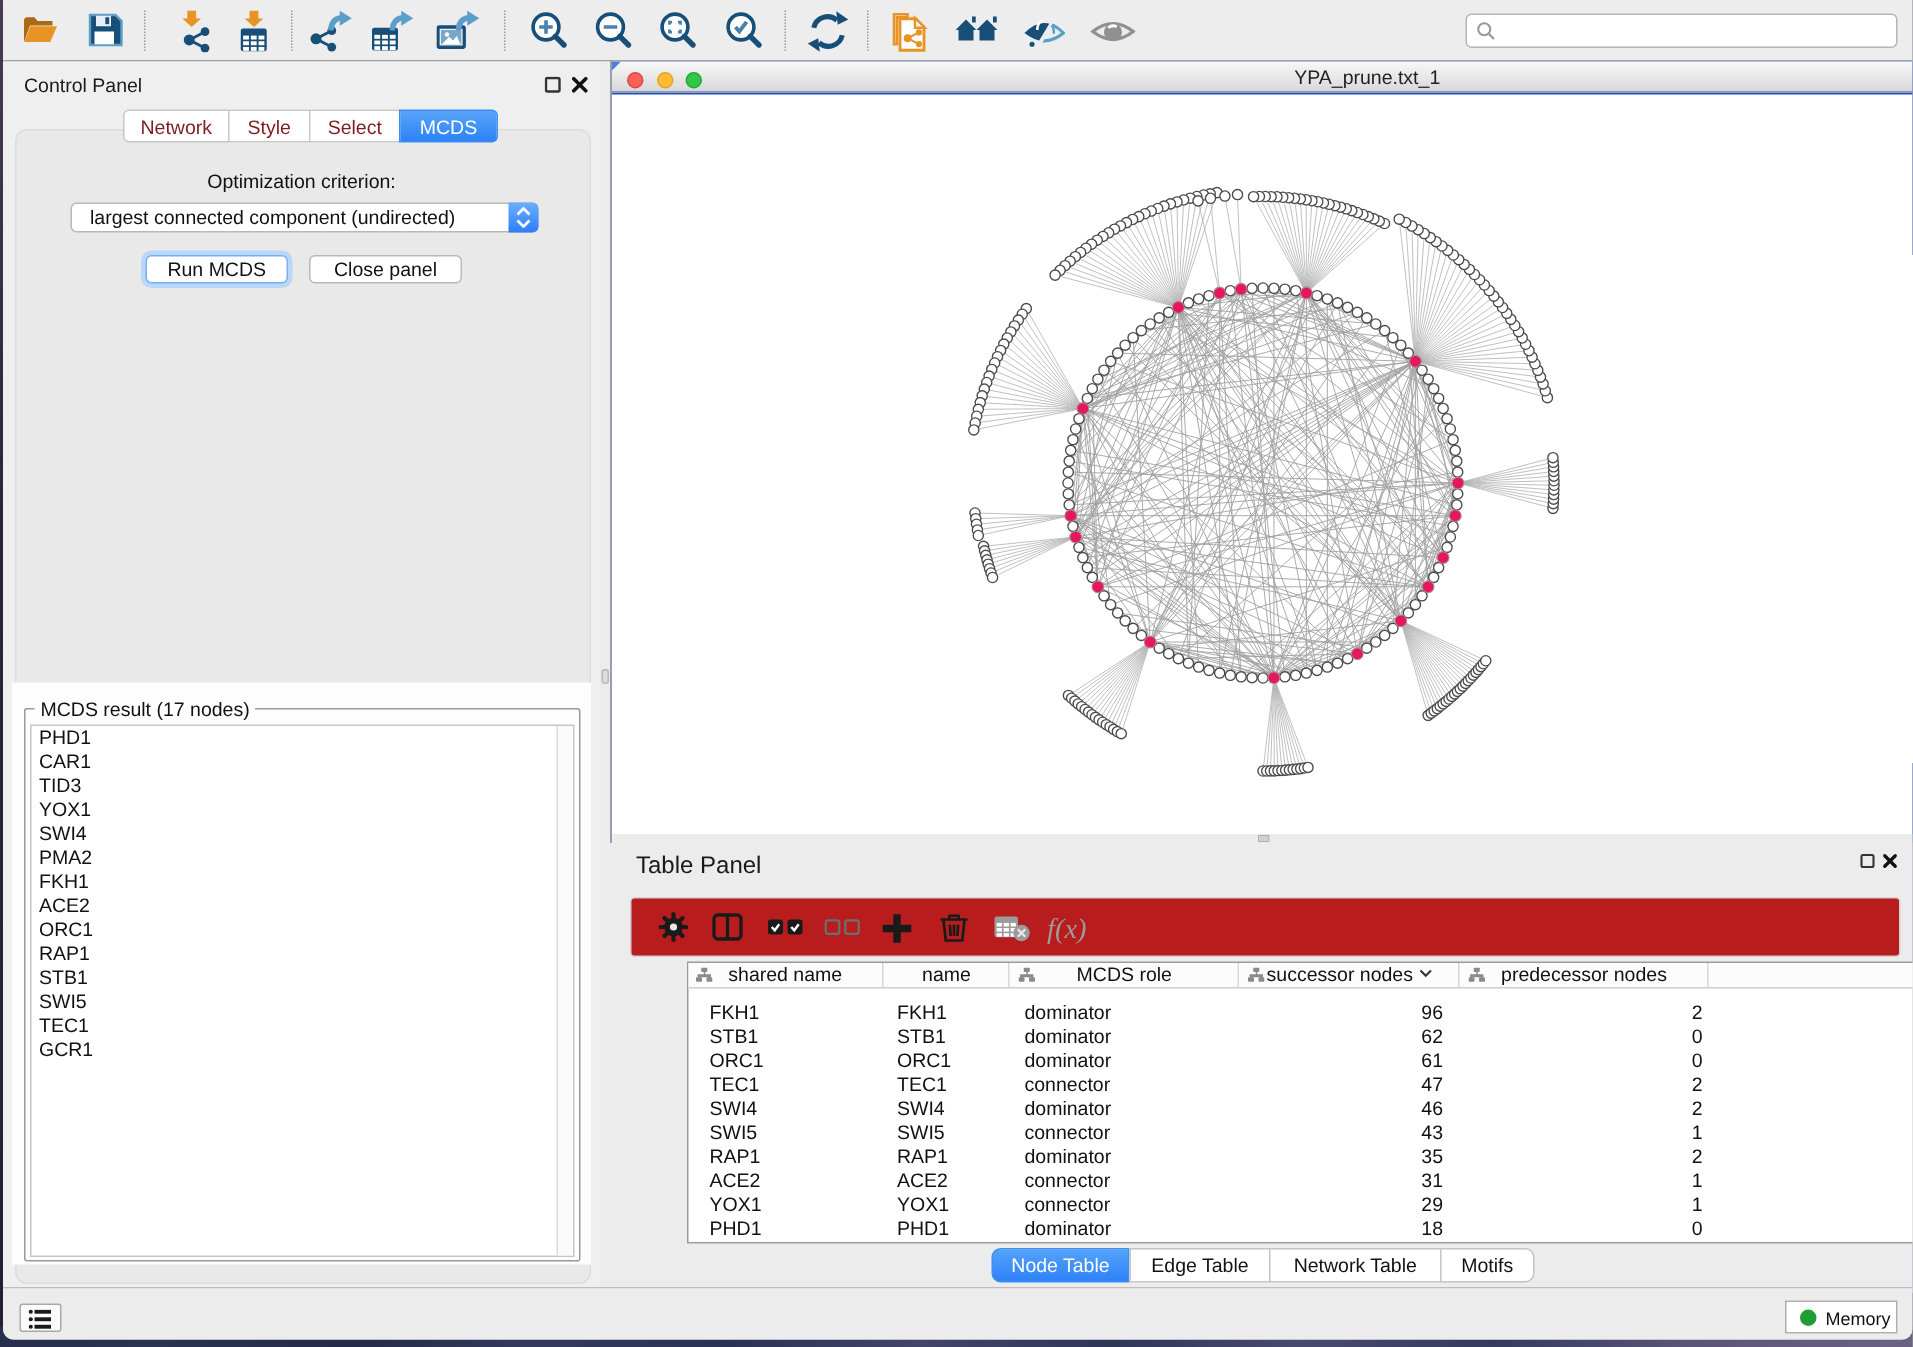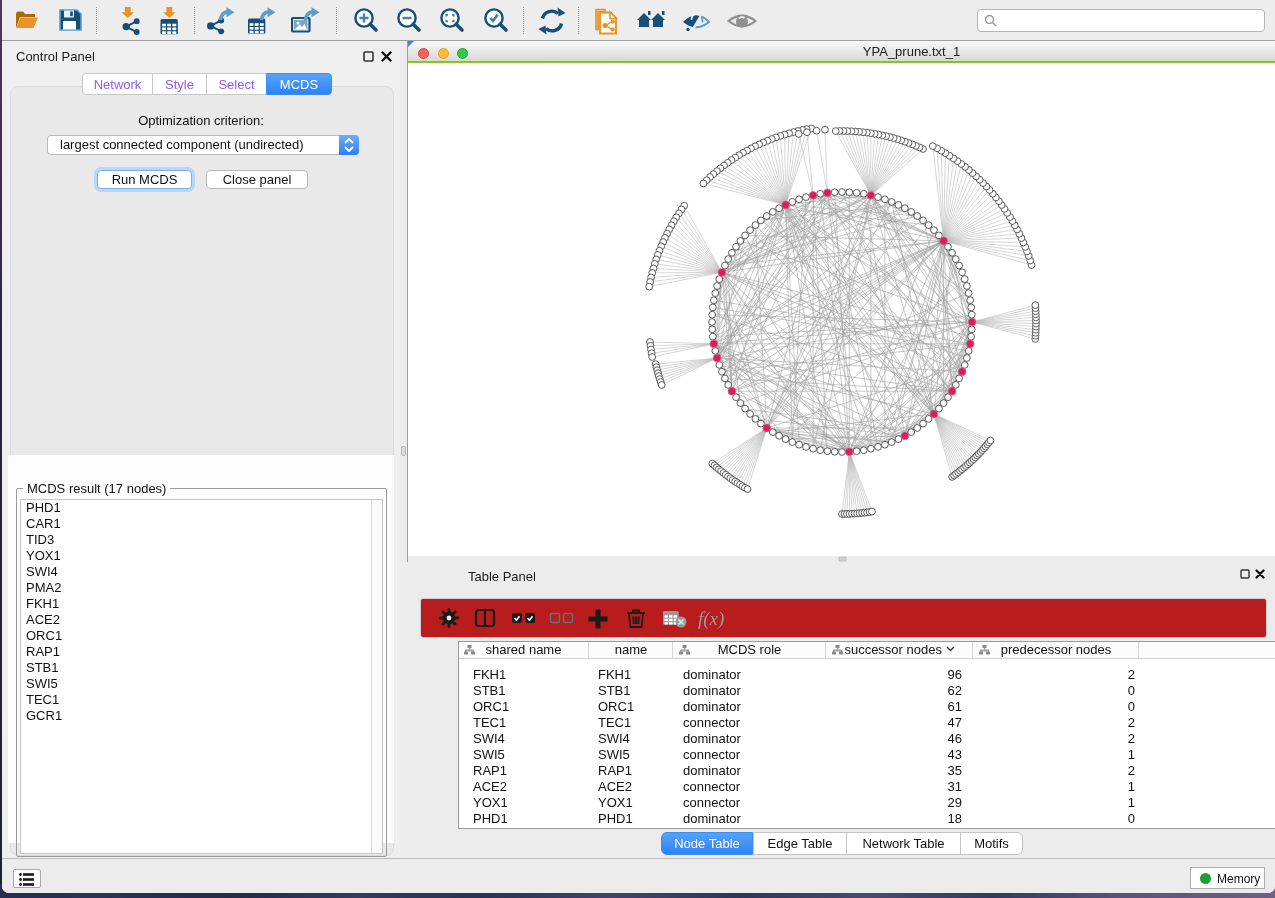--- a/index.html
+++ b/index.html
@@ -12,50 +12,50 @@
 .tbi { position:absolute; top:7px; }
 #searchbox { position:absolute; left:975px; top:9px; width:288px; height:23px; background:#fff; border:1px solid #b5b5b5; border-radius:4px; }
 #searchbox svg { position:absolute; left:6px; top:4px; }
 
 
 #cp { position:absolute; left:0; top:41px; width:398px; height:821px; background:#efefef; }
 #cp-title { position:absolute; left:14px; top:8px; font-size:13px; color:#1a1a1a; }
 .wbtn { position:absolute; top:10px; }
 #cp-inner { position:absolute; left:8px; top:45px; width:384px; height:770px; background:#e9e9e9; border:1px solid #dcdcdc; border-radius:8px; }
 .tabrow { position:absolute; z-index:5; }
-.tab { position:absolute; top:0; height:22px; background:#fff; border:1px solid #c8c8c8; font-size:13px; color:#8b5cf6; text-align:center; line-height:21px; }
+.tab { position:absolute; top:0; height:22px; background:#fff; border:1px solid #c8c8c8; font-size:13px; color:#7f1d1d; text-align:center; line-height:21px; }
 .tab.sel { background:linear-gradient(#58a4fa,#2c83f6); color:#fff; border-color:#3b8ef3; }
 #optlabel { position:absolute; left:0; top:72px; width:398px; text-align:center; font-size:13px; color:#111; }
 #dropdown { position:absolute; left:45px; top:94px; width:312px; height:20px; background:#fff; border:1px solid #b9b9b9; border-radius:4px; font-size:13px; color:#111; line-height:18px; padding-left:12px; }
 #dd-step { position:absolute; right:-1px; top:-1px; width:20px; height:20px; border-radius:0 4px 4px 0; background:linear-gradient(#6aaffe,#2e7ef8); }
 .btn { position:absolute; height:19px; background:#fff; border:1px solid #b9b9b9; border-radius:4px; font-size:13px; color:#111; text-align:center; line-height:17px; }
 #runbtn { left:95px; top:129px; width:95px; box-shadow:0 0 0 3px #b9d7fb; border-color:#7ab0ee; }
 #closebtn { left:204px; top:129px; width:102px; }
 #mcds-wrap { position:absolute; left:6px; top:414px; width:386px; height:388px; background:#fdfdfd; }
-#fieldset { position:absolute; left:14px; top:431px; width:371px; height:369px; border:1px solid #9a9a9a; border-radius:2px;margin-top:16px; }
+#fieldset { position:absolute; left:14px; top:431px; width:371px; height:369px; border:1px solid #9a9a9a; border-radius:2px; }
 #fs-label { position:absolute; left:6px; top:-8px; background:#fdfdfd; padding:0 4px; font-size:13px; color:#111; }
 #mcds-list { position:absolute; left:3px; top:10px; width:363px; height:355px; background:#fff; border:1px solid #c6c6c6; overflow:hidden; }
 .li { font-size:13px; color:#111; height:16px; line-height:16px; padding-left:5px; }
 #mcds-sb { position:absolute; right:0; top:0; width:11px; height:355px; background:#fafafa; border-left:1px solid #ddd; }
 
 
 #vdiv { position:absolute; left:398px; top:41px; width:7px; height:821px; background:#ececec; }
 #vhandle { position:absolute; left:399px; top:446px; width:5px; height:10px; background:#dcdcdc; border:1px solid #b8b8b8; border-radius:2px; }
 
 
-#net { position:absolute; left:405px; top:41px; width:868px; height:521px; background:#84cc16; border-left:1px solid #9e9e9e; }
+#net { position:absolute; left:405px; top:41px; width:868px; height:521px; background:#1d4ed8; border-left:1px solid #9e9e9e; }
 #net-title { position:absolute; left:0; top:0; width:867px; height:21px; background:linear-gradient(#f8f8f8,#d8d8d8); border-bottom:1px solid #9e9e9e; }
 #net-title .t { position:absolute; left:71px; width:865px; text-align:center; top:3px; font-size:13px; color:#222; }
 .tl { position:absolute; top:7px;  width:11px; height:11px; border-radius:50%; }
 #canvas { position:absolute; left:0px; top:22px; width:867px; height:493px; background:#fff; }
 #hsplit { position:absolute; left:0px; top:515px; width:868px; height:6px; background:#ececec; }
 
 
 #tp { position:absolute; left:408px; top:562px; width:867px; height:300px; background:#ececec; }
-#tp-title { position:absolute; left:14px; top:7px; font-size:13px; color:#1a1a1a;margin-left:44px; }
+#tp-title { position:absolute; left:14px; top:7px; font-size:16px; color:#1a1a1a; }
 #tp-toolbar { position:absolute; left:10px; top:36px; width:847px; height:40px; background:#b91c1c; border:1px solid #d2d2d2; border-radius:3px; }
 #tbl { position:absolute; left:12px; top:79px; width:843px; height:188px; background:#fff; border:1px solid #9a9a9a;margin-left:36px; }
 #thead { position:absolute; left:0; top:0; width:826px; height:17px; background:#fcfcfc; border-bottom:1px solid #cfcfcf; }
 .th { position:absolute; top:0; height:17px; font-size:13px; color:#111; text-align:center; line-height:16px; border-right:1px solid #d8d8d8; }
 .th .tree { position:absolute; left:5px; top:3px; }
 #tbody { position:absolute; left:0; top:25px; width:826px; }
 .tr { position:relative; height:16px; }
 .td { position:absolute; top:0; height:16px; font-size:13px; color:#111; line-height:15px; }
 .c1 { left:14px; width:120px; }
 .c2 { left:139px; width:75px; }

